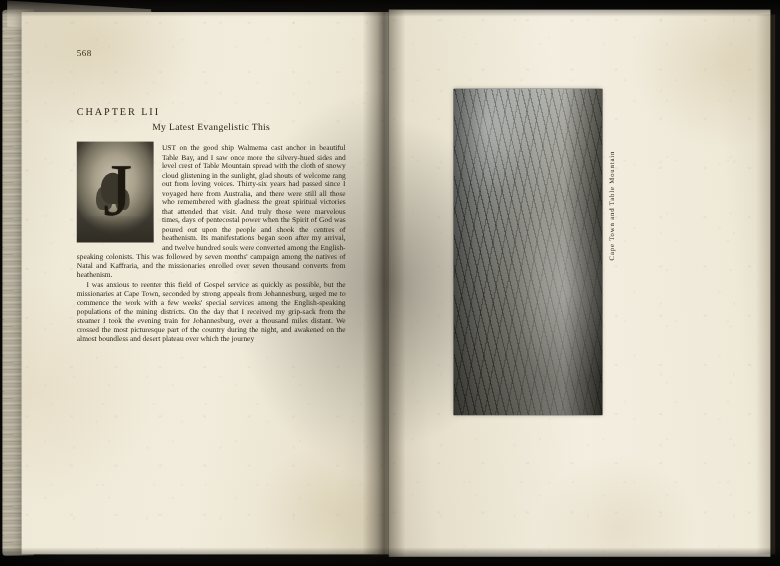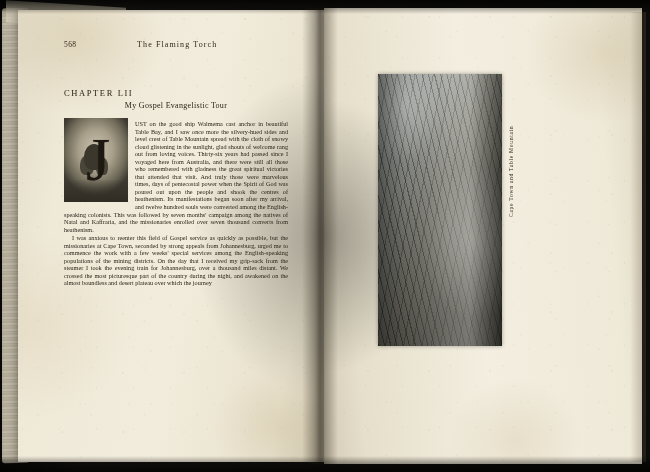--- a/index.html
+++ b/index.html
@@ -322,25 +322,24 @@
     <div class="edge-stack"></div>
     <div class="edge-stack-top"></div>
 
     <div class="leaf-left">
       <div class="speckle"></div>
     </div>
     <div class="foxing-l"></div>
 
     <div class="page-head">
       <span class="folio">568</span>
-      <span class="running-head">The Flaming Torch</span>
     </div>
 
     <div class="chapter-label">CHAPTER LII</div>
-    <div class="chapter-title">My Gospel Evangelistic Tour</div>
+    <div class="chapter-title">My Latest Evangelistic This</div>
 
     <div class="para-wrap">
       <div class="float-art"></div>
       <p class="first">UST on the good ship Walmema cast anchor in beautiful Table Bay, and I saw once more the silvery-hued sides and level crest of Table Mountain spread with the cloth of snowy cloud glistening in the sunlight, glad shouts of welcome rang out from loving voices. Thirty-six years had passed since I voyaged here from Australia, and there were still all those who remembered with gladness the great spiritual victories that attended that visit. And truly those were marvelous times, days of pentecostal power when the Spirit of God was poured out upon the people and shook the centres of heathenism. Its manifestations began soon after my arrival, and twelve hundred souls were converted among the English-speaking colonists. This was followed by seven months' campaign among the natives of Natal and Kaffraria, and the missionaries enrolled over seven thousand converts from heathenism.</p>
       <p>I was anxious to reenter this field of Gospel service as quickly as possible, but the missionaries at Cape Town, seconded by strong appeals from Johannesburg, urged me to commence the work with a few weeks' special services among the English-speaking populations of the mining districts. On the day that I received my grip-sack from the steamer I took the evening train for Johannesburg, over a thousand miles distant. We crossed the most picturesque part of the country during the night, and awakened on the almost boundless and desert plateau over which the journey</p>
     </div>
 
     <div class="dropcap-art"></div>
     <div class="dropcap-letter">J</div>
 

